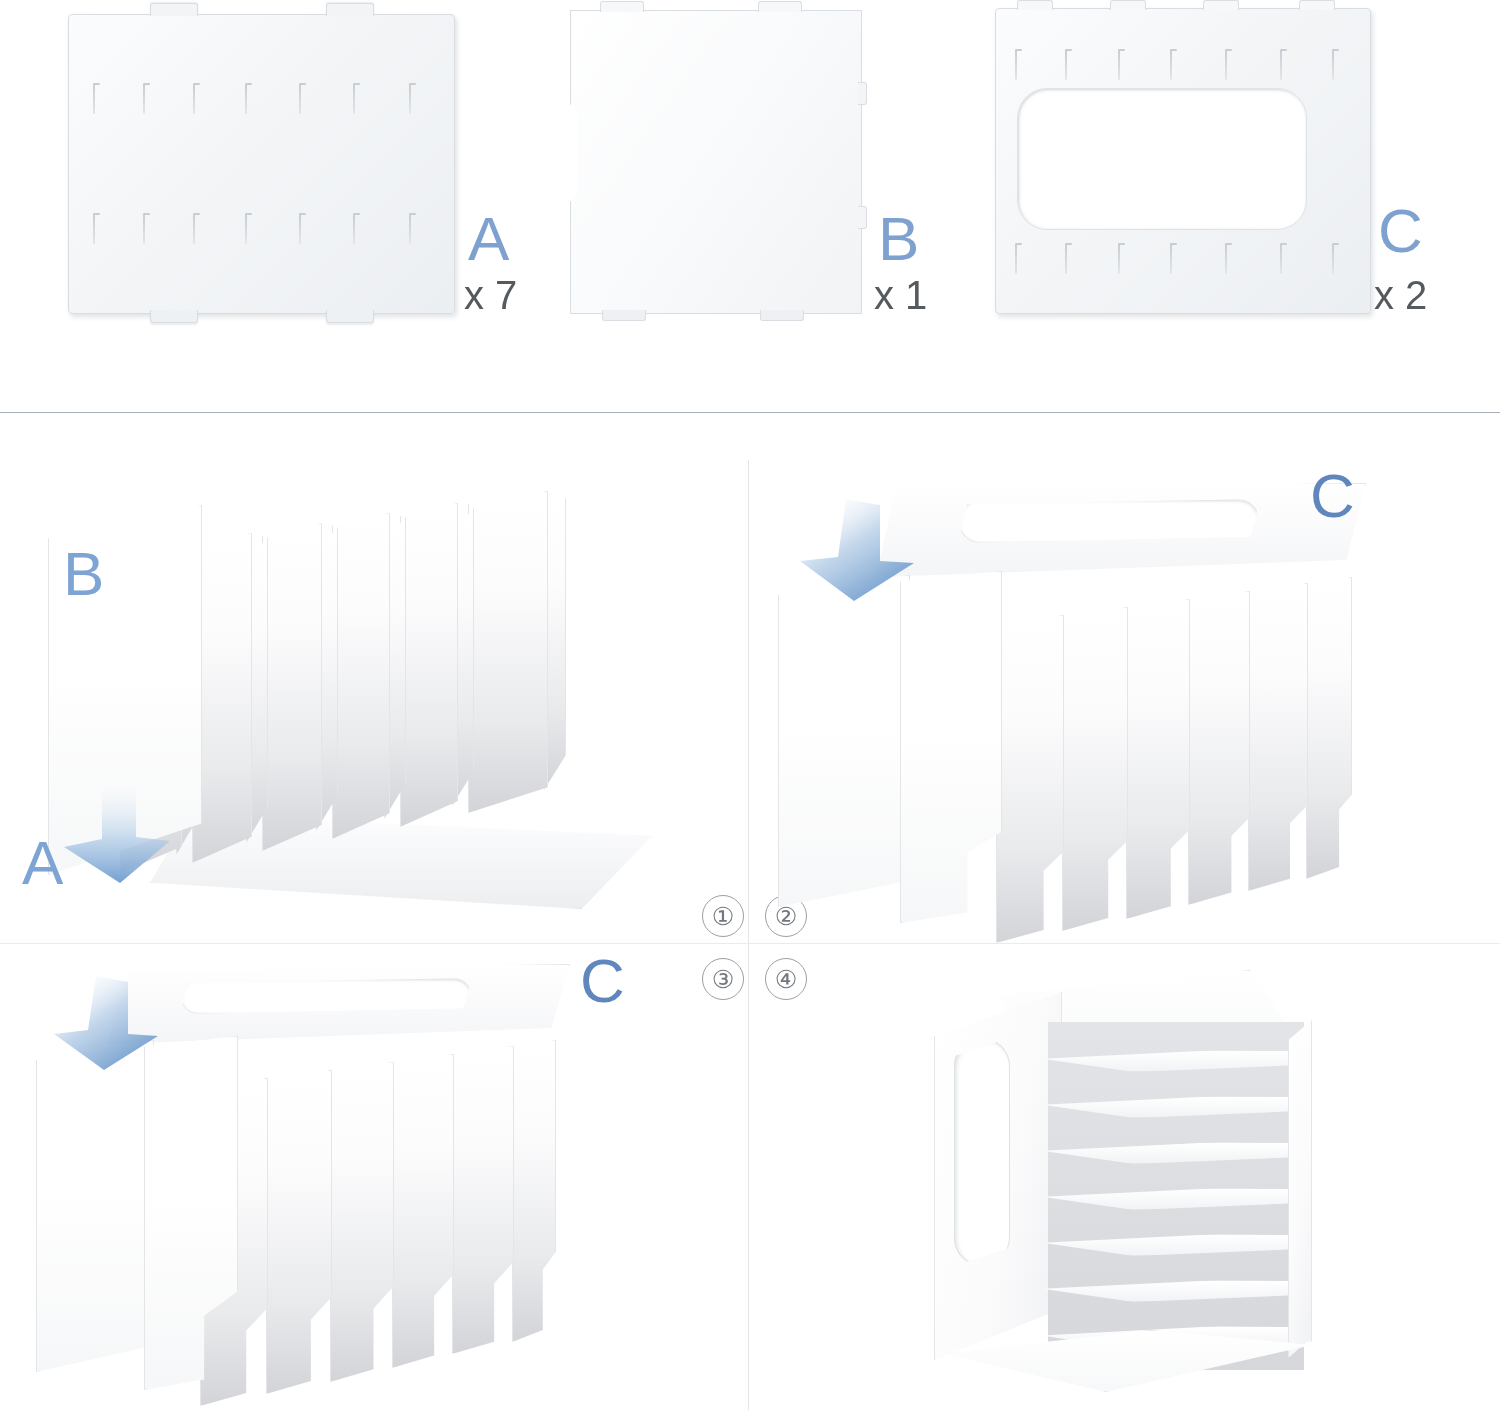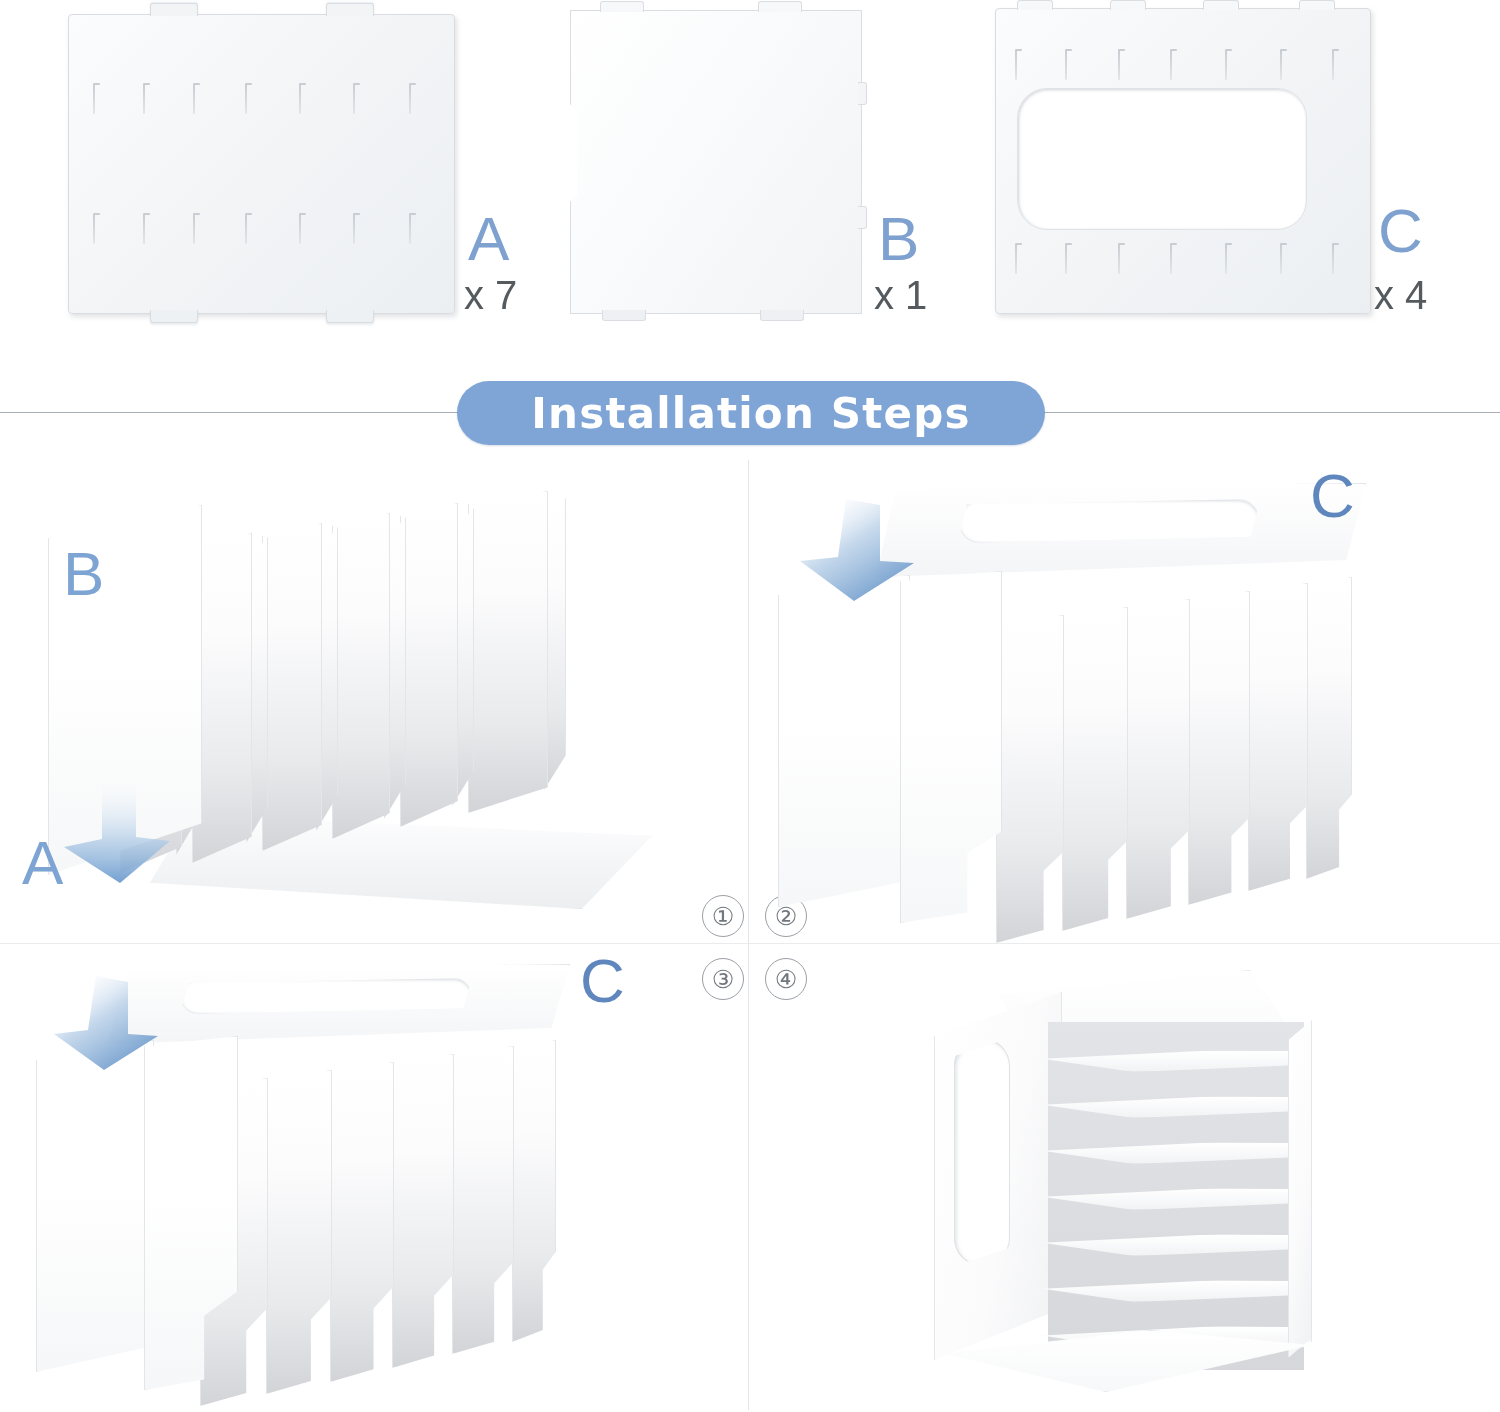--- a/index.html
+++ b/index.html
@@ -241,27 +241,24 @@
 
       <div class="slot" style="left:17px;top:232px;"></div>
       <div class="slot" style="left:67px;top:232px;"></div>
       <div class="slot" style="left:120px;top:232px;"></div>
       <div class="slot" style="left:172px;top:232px;"></div>
       <div class="slot" style="left:227px;top:232px;"></div>
       <div class="slot" style="left:282px;top:232px;"></div>
       <div class="slot" style="left:334px;top:232px;"></div>
     </div>
     <div class="partLetter" style="left:1378px;top:200px;">C</div>
-    <div class="partCount" style="left:1374px;top:275px;">x 4</div>
+    <div class="partCount" style="left:1374px;top:275px;">x 2</div>
   </div>
 
   <div class="hrule"></div>
-  <div class="banner">
-    <span>Installation Steps</span>
-  </div>
 
   <div class="steps">
     <div class="vdiv"></div>
     <div class="hdiv"></div>
 
     <div class="stepnum" id="n1">①</div>
     <div class="stepnum" id="n2">②</div>
     <div class="stepnum" id="n3">③</div>
     <div class="stepnum" id="n4">④</div>
 

